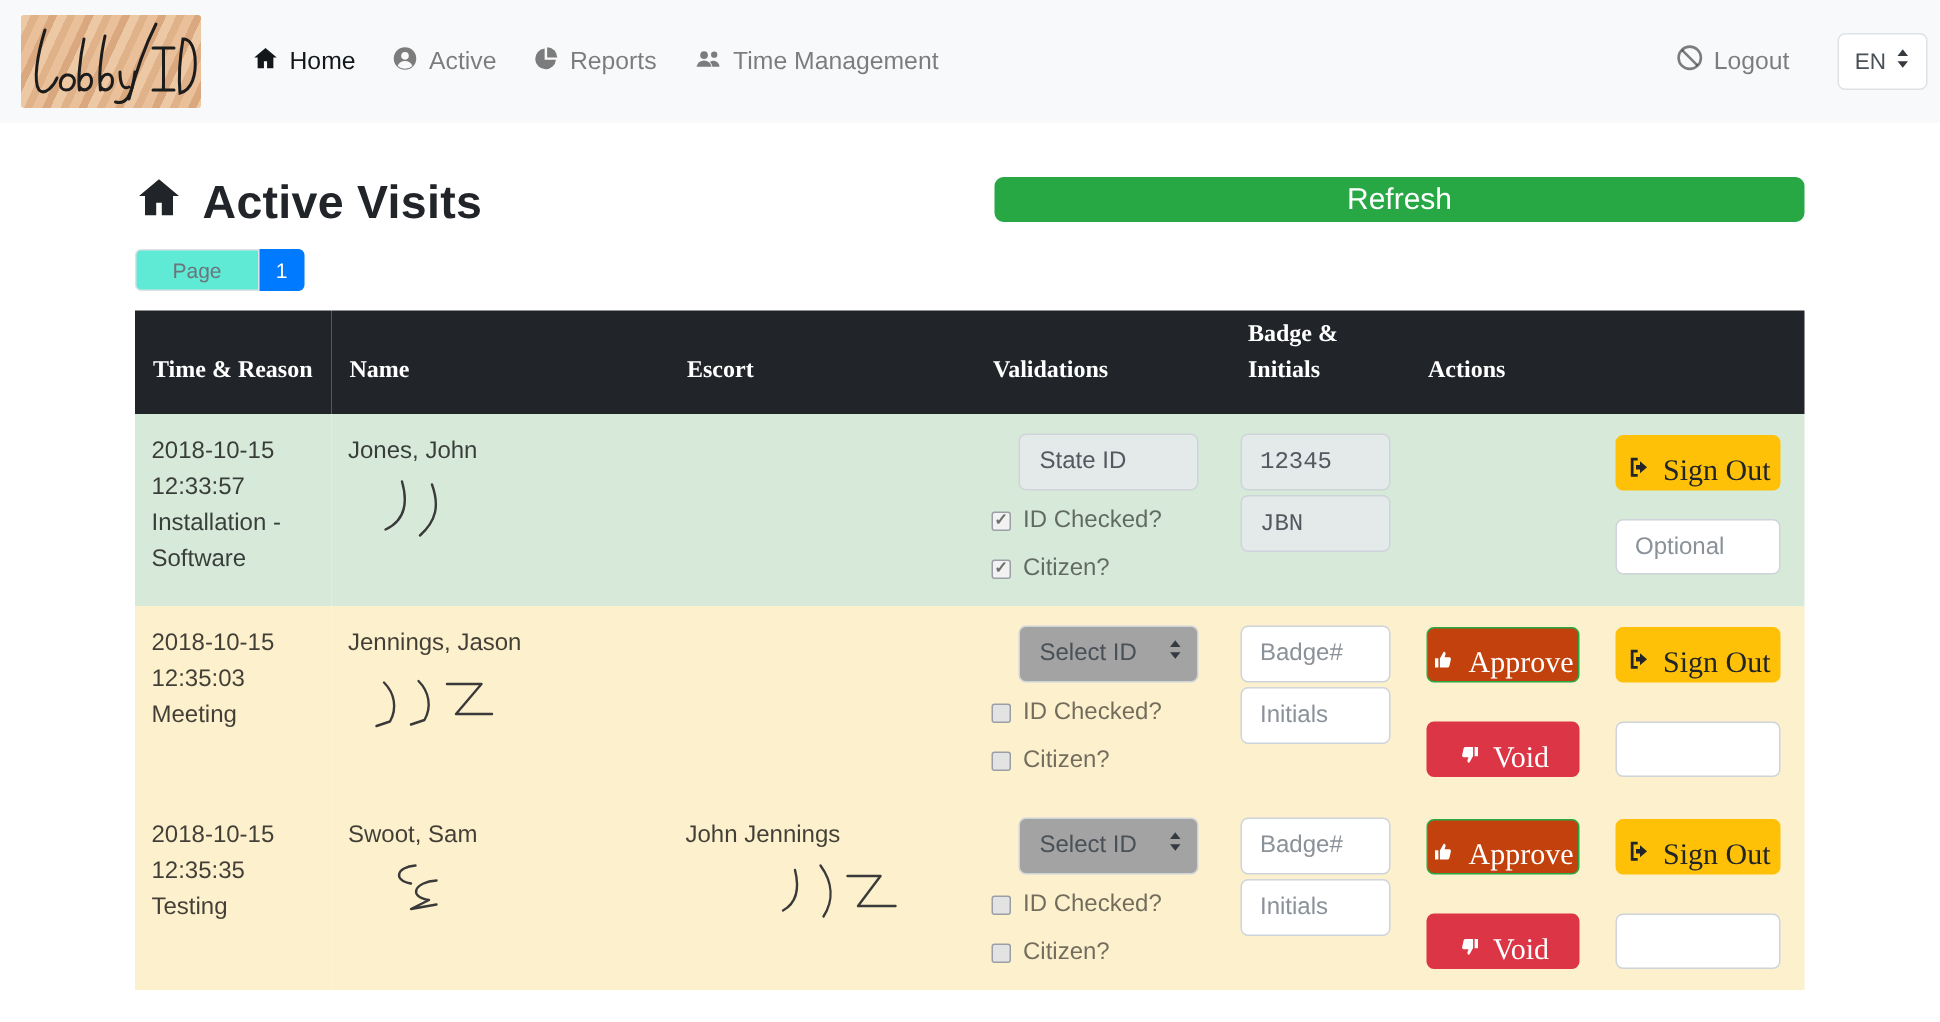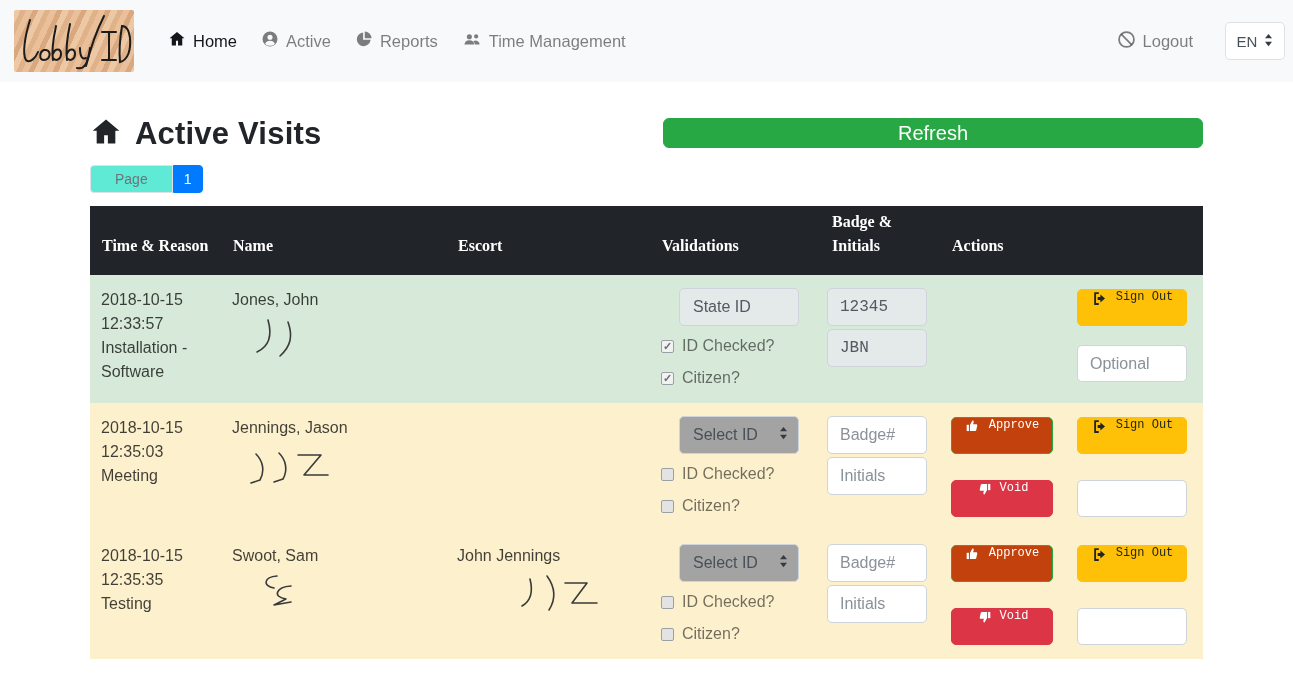--- a/index.html
+++ b/index.html
@@ -64,22 +64,22 @@
   .field:disabled, .field[readonly].dis { background: #e4e9ea; color: #53595f; font-family: Liberation Mono, monospace; }
   .field::placeholder { color: #8a9198; }
 
   
   .actions-grid { display: flex; gap: 24px; margin-top: 1px; }
   .a-col { display: flex; flex-direction: column; }
   .a-col.left { width: 102px; gap: 26px; }
   .a-col.right { width: 110px; }
   .a-col.right.pending { gap: 26px; }
   .a-col.right.approved { gap: 19px; }
-  .btn { display: inline-flex; align-items: flex-start; justify-content: center; gap: 8px; height: 37px;
-         border-radius: 5px; font-size: 12px; cursor: pointer; font-family: Liberation Mono, monospace; border: 1px solid transparent; }
+  .btn { display: inline-flex; align-items: flex-end; justify-content: center; gap: 8px; height: 37px;
+         border-radius: 5px; font-size: 20px; cursor: pointer; font-family: Liberation Serif, serif; border: 1px solid transparent; }
   .btn-approve { background: #c2410c; border-color: #28a745; color: #fff; width: 102px; }
   .btn-void    { background: #dc3545; border-color: #dc3545; color: #fff; width: 102px; }
   .btn-signout { background: #ffc107; border-color: #ffc107; color: #212529; width: 110px; font-weight: 400; }
   .opt-field { width: 110px; height: 37px; border: 1px solid #ced4da; border-radius: 5px; background: #fff;
                padding: 0 12px; font-size: 16px; color: #495057; font-family: inherit; }
   .opt-field::placeholder { color: #8a9198; }
 </style>
 </head>
 <body>
 

